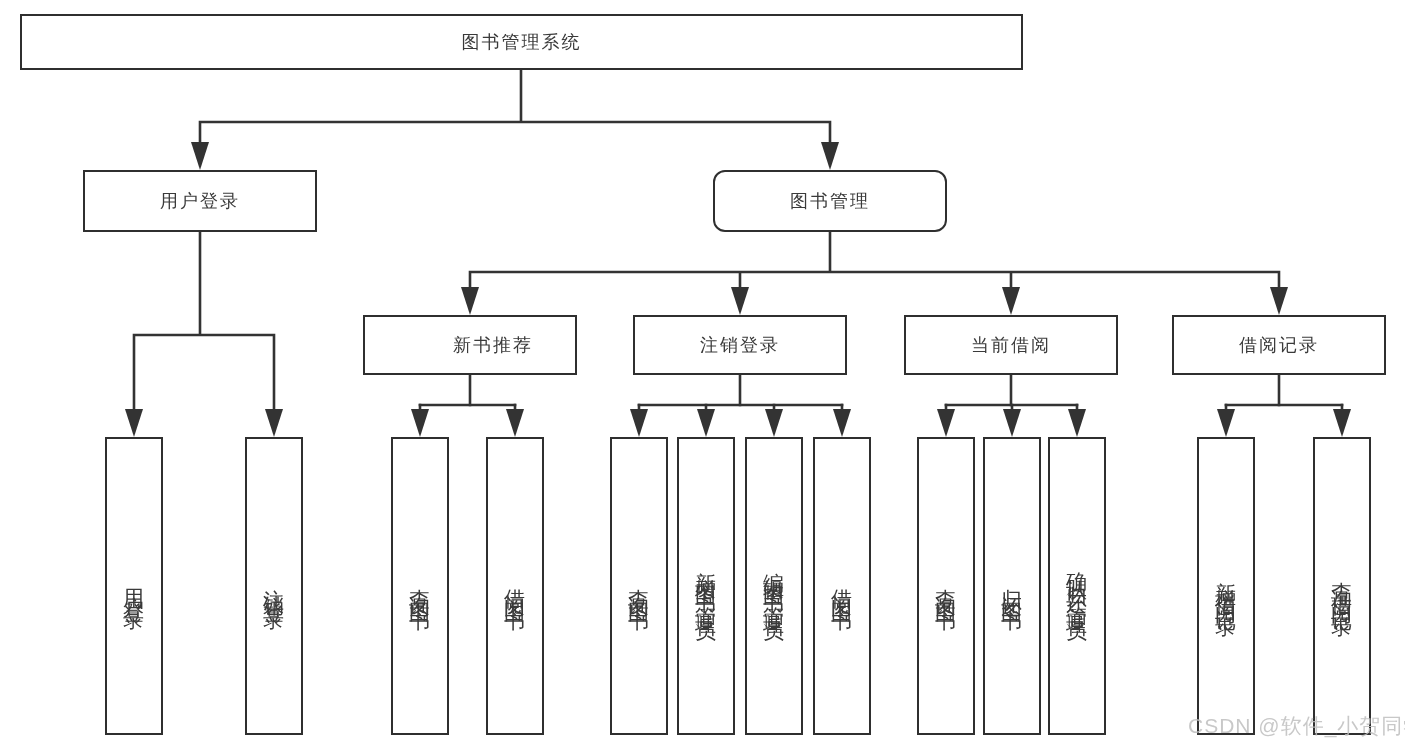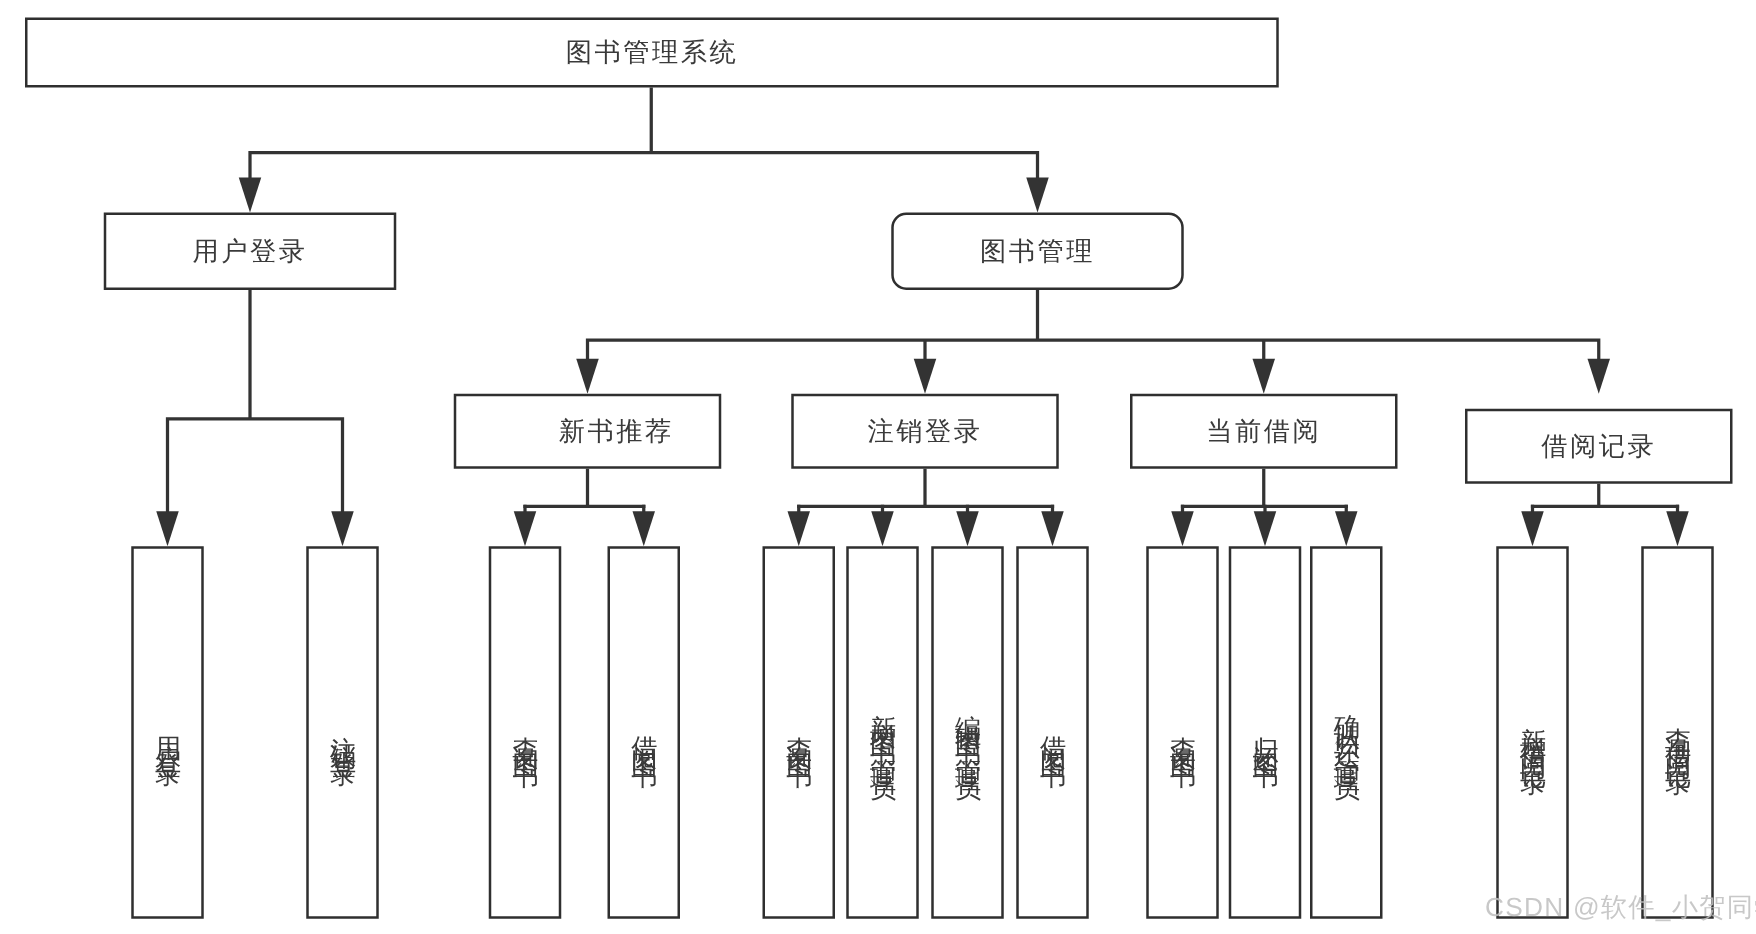--- a/index.html
+++ b/index.html
@@ -21,21 +21,21 @@
   .ln{fill:none;stroke:var(--line);stroke-width:2.6;stroke-linecap:square;}
   .arrow{fill:var(--line);stroke:none;}
   .node{
     position:absolute;
     box-sizing:border-box;
     border:2.6px solid var(--border);
     background:#fff;
     display:flex;align-items:center;justify-content:center;
     color:var(--text);
   }
-  .h-node{font-size:21px;letter-spacing:2px;white-space:nowrap;}
+  .h-node{font-size:18px;letter-spacing:2px;white-space:nowrap;}
   .v-node span{
     writing-mode:vertical-rl;
     text-orientation:mixed;
     font-size:21px;
     letter-spacing:7px;
     line-height:1;
     color:var(--text);
   }
   .watermark{
     position:absolute;
@@ -47,21 +47,21 @@
     opacity:.85;
     z-index:5;
   }
   
   .n-root{left:20px;top:14px;width:1003px;height:56px;}
   .n-user-login{left:83px;top:170px;width:234px;height:62px;}
   .n-book-mgmt{left:713px;top:170px;width:234px;height:62px;border-radius:12px;}
   .n-rec{left:363px;top:315px;width:214px;height:60px;padding-left:46px;}
   .n-borrow{left:633px;top:315px;width:214px;height:60px;}
   .n-current{left:904px;top:315px;width:214px;height:60px;font-family:Liberation Mono, monospace;}
-  .n-records{left:1172px;top:327px;width:214px;height:60px;}
+  .n-records{left:1172px;top:315px;width:214px;height:60px;}
   .leaf{top:437px;width:58px;height:298px;}
   .l-a1{left:105px;} .l-a2{left:245px;}
   .l-b1{left:391px;} .l-b2{left:486px;}
   .l-c1{left:610px;} .l-c2{left:677px;} .l-c3{left:745px;} .l-c4{left:813px;}
   .l-d1{left:917px;} .l-d2{left:983px;} .l-d3{left:1048px;}
   .l-e1{left:1197px;} .l-e2{left:1313px;}
 </style>
 </head>
 <body>
 

